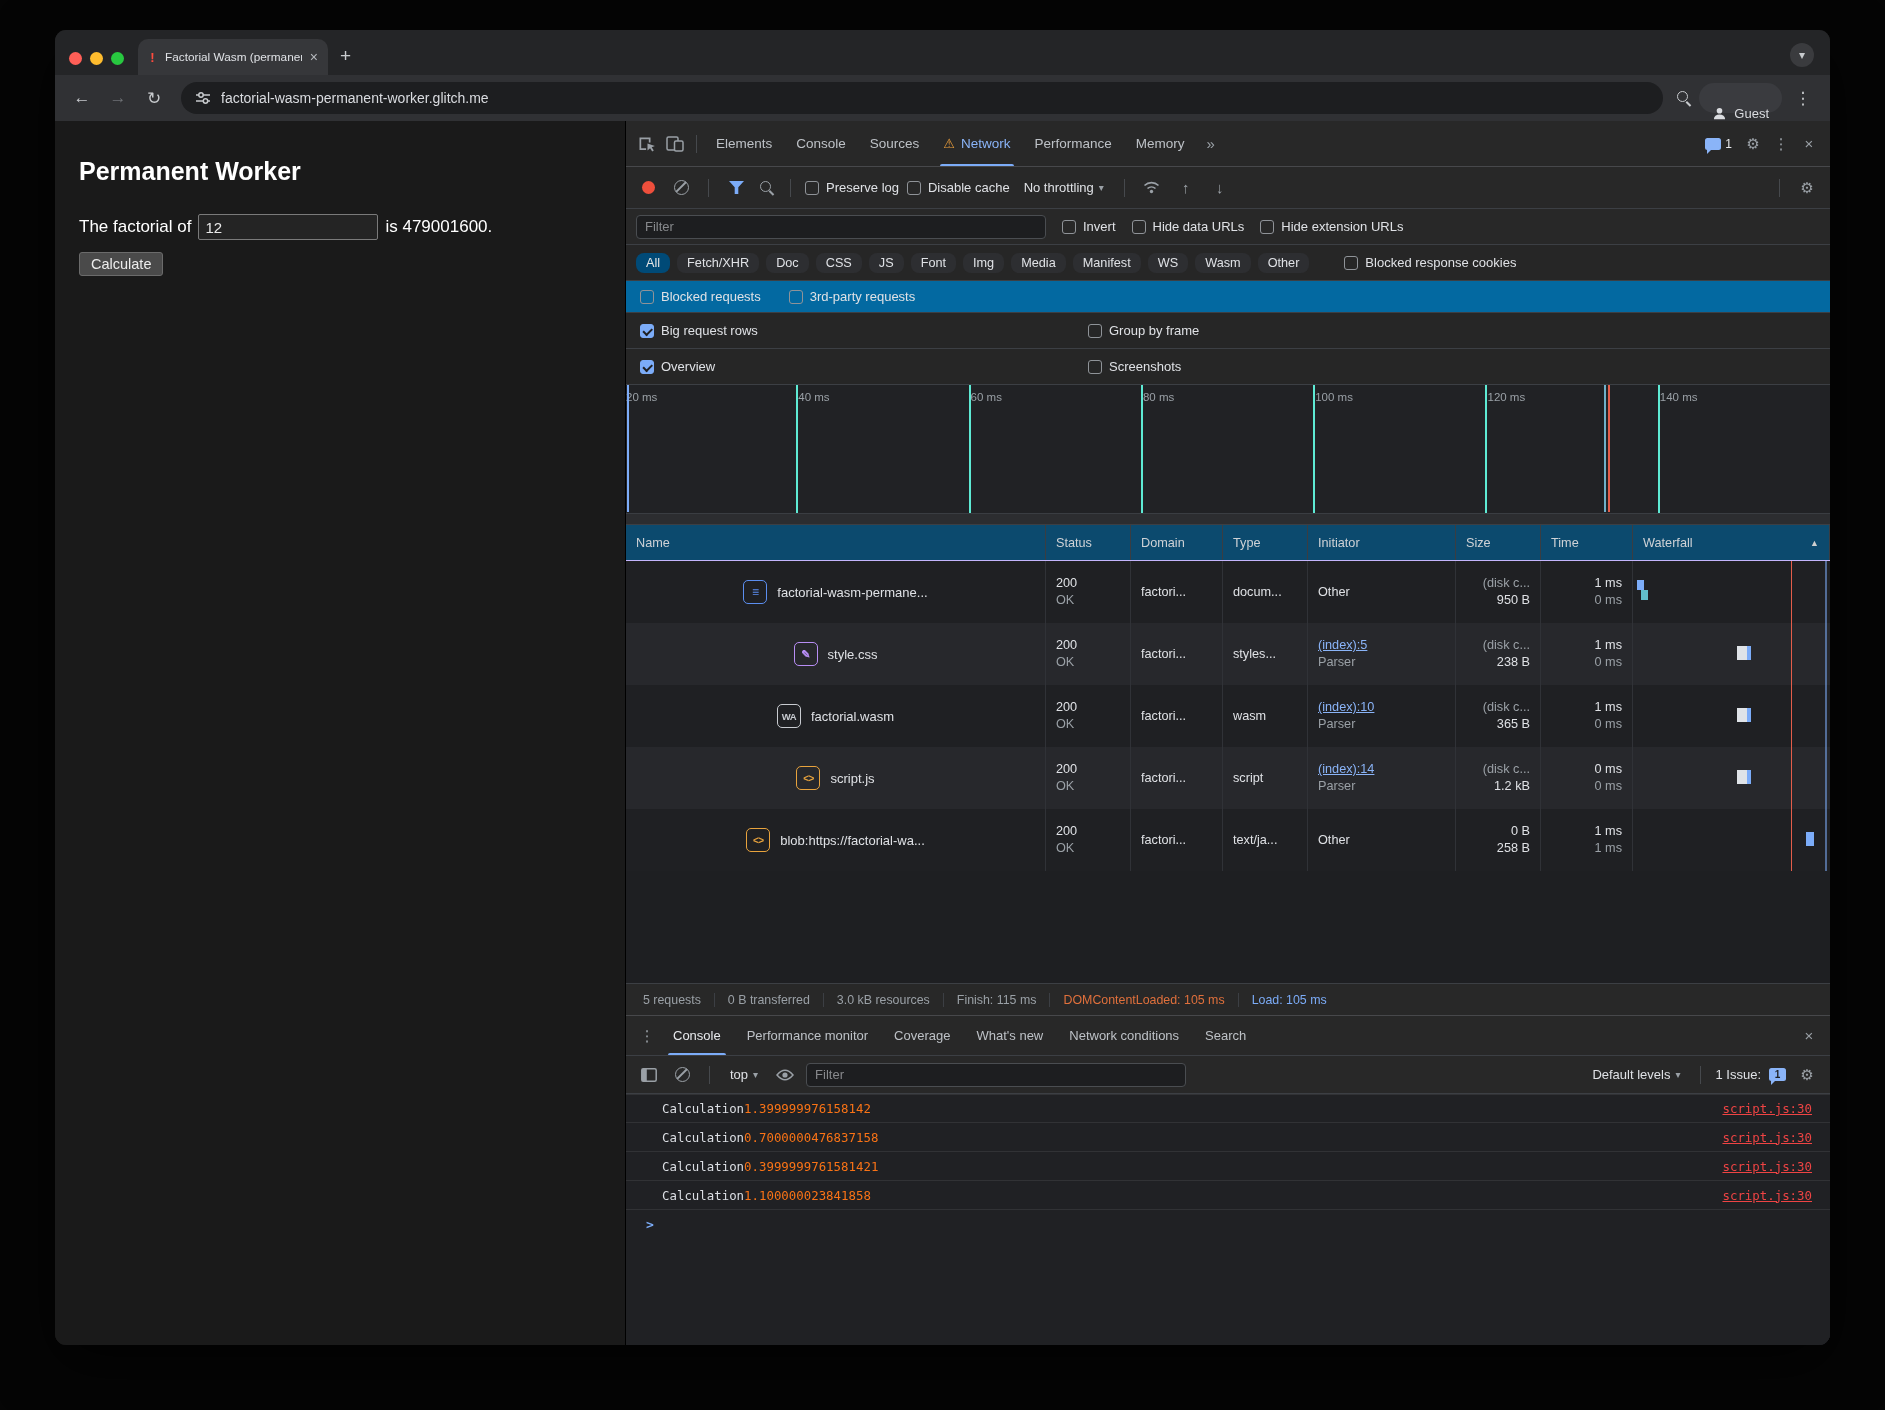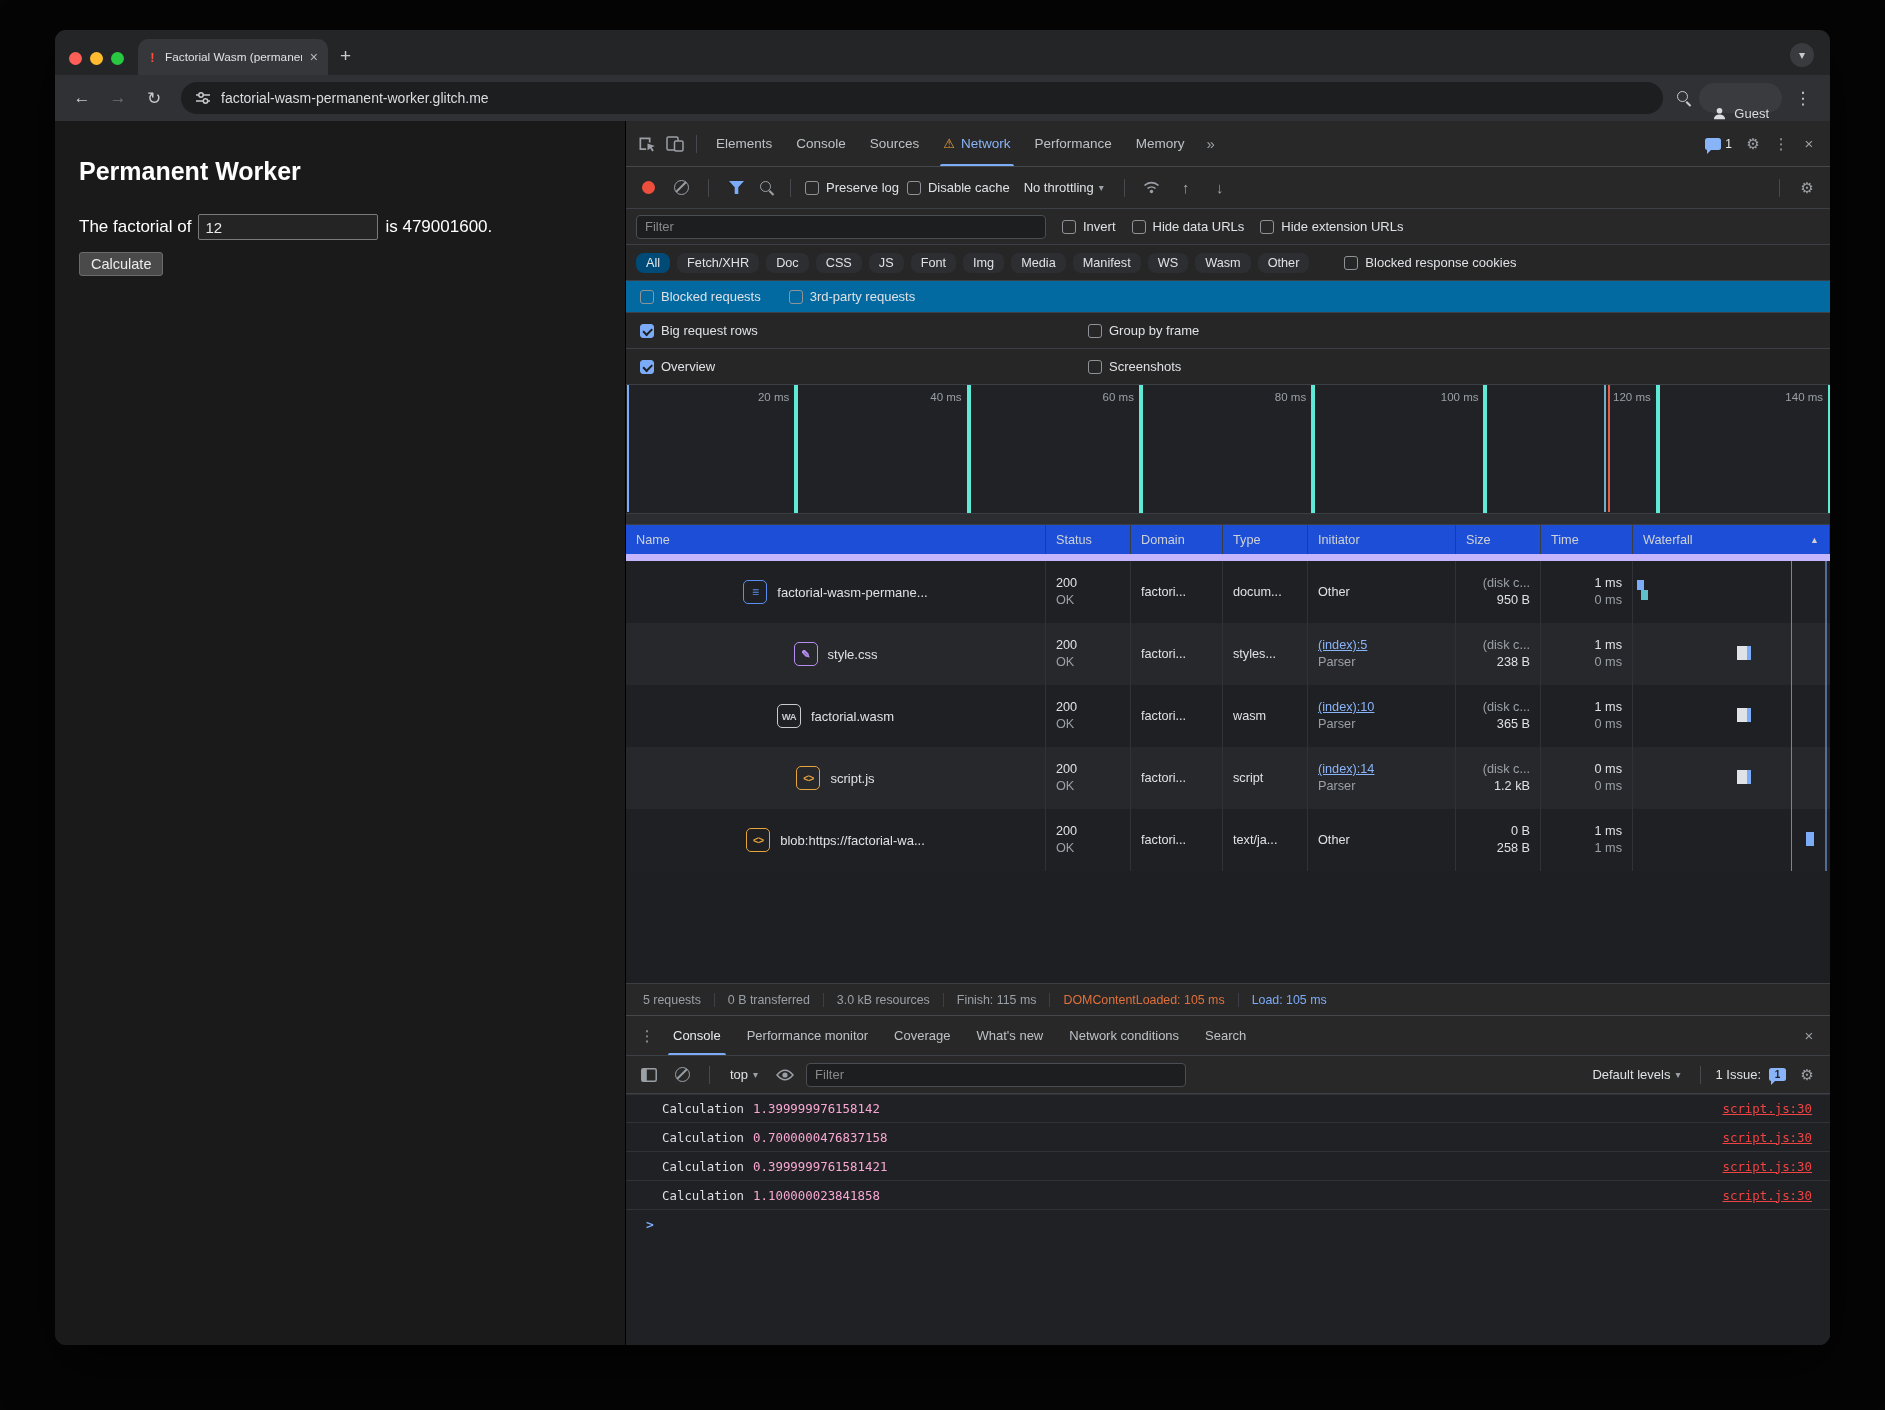--- a/index.html
+++ b/index.html
@@ -88,29 +88,29 @@
   .chip.sel{ background:#004a77; color:#e5e5e5; }
   .chips-row .cb-label{ margin-left:28px; }
 
   .blocked-row{ height:32px; background:#0369a1; border-bottom:1px solid #3c3f44; display:flex; align-items:center; padding:0 14px; gap:28px; flex:none;}
   .dual-row{ height:36px; background:#262626; border-bottom:1px solid #3c3f44; display:flex; align-items:center; padding:0 14px; flex:none;}
   .dual-row .col1{ width:448px; flex:none; }
 
   
   .timeline{ height:140px; background:#212225; border-bottom:1px solid #3c3f44; position:relative; overflow:hidden; flex:none;}
   .tl-cells{ display:flex; height:100%; }
-  .tl-cell{ width:172.3px; flex:none; border-right:4px solid #5eead4; color:#9aa0a6; font-size:11.5px; text-align:right; padding:6px 5px 0 0; }
+  .tl-cell{ width:172.3px; flex:none; border-right:2px solid #5eead4; color:#9aa0a6; font-size:11.5px; padding:6px 5px 0 0; }
   .tl-nav{ position:absolute; left:1px; top:0; bottom:12px; width:2px; background:#7cacf8; }
   .tl-ev-b{ position:absolute; left:978px; top:0; bottom:12px; width:1.5px; background:#6fb0c9; }
   .tl-ev-r{ position:absolute; left:982px; top:0; bottom:12px; width:1.5px; background:#e45d4a; }
   .tl-scroll{ position:absolute; left:0; right:0; bottom:0; height:11px; background:#2c2d30; border-top:1px solid #3a3d42; }
 
   
   .ngrid{ display:grid; grid-template-columns:420px 85px 92px 85px 148px 85px 92px auto; }
-  .nhead{ height:36px; background:#1d4ed8; border-bottom:7px solid #c4b5fd; flex:none; }
+  .nhead{ height:36px; background:#0c4a6e; border-bottom:1px solid #c4b5fd; flex:none; }
   .nhead > div{ display:flex; align-items:center; padding:0 10px; color:#cfd2d6; font-size:12.7px; border-right:1px solid #3a3d42; overflow:hidden; white-space:nowrap;}
   .nhead .sort{ margin-left:auto; font-size:9px; color:#cfcfcf; }
   .nrow{ height:62px; }
   .nrow:nth-child(odd){ background:#1f2023; }
   .nrow:nth-child(even){ background:#27282c; }
   .nrow > div{ border-right:1px solid #303237; padding:0 10px; display:flex; flex-direction:column; justify-content:center; overflow:hidden; font-size:12.7px; white-space:nowrap;}
   .c-name{ flex-direction:row !important; align-items:center; gap:10px; color:#dfe1e5; font-size:13px !important;}
   .ficon{ width:24px; height:24px; border-radius:5px; border:1.6px solid; display:flex; align-items:center; justify-content:center; font-size:9.5px; font-weight:bold; flex:none; letter-spacing:-.5px;}
   .ficon.doc{ border-color:#5b8ef0; color:#5b8ef0; font-size:12px;}
   .ficon.css{ border-color:#b88ef5; color:#b88ef5; font-size:11px;}
@@ -145,21 +145,21 @@
   .drawer-tab.selected::after{ content:""; position:absolute; left:8px; right:8px; bottom:0; height:2.5px; background:#7cacf8; border-radius:2px 2px 0 0;}
   .console-toolbar{ height:38px; background:#282828; border-bottom:1px solid #3c3f44; display:flex; align-items:center; padding:0 10px; gap:8px; flex:none;}
   .console-filter{ width:380px; flex:none; }
   .issue-bubble{ position:relative; width:17px; height:13px; background:#8ab4f8; border-radius:2.5px; display:flex; align-items:center; justify-content:center; flex:none;}
   .issue-bubble::after{ content:""; position:absolute; left:2px; bottom:-4px; border:3px solid transparent; border-top-color:#8ab4f8; border-left-color:#8ab4f8;}
   .issue-bubble span{ color:#1f2023; font-size:10px; font-weight:bold; }
   .console-msgs{ flex:1; overflow:hidden; background:#202124; font-family:"DejaVu Sans Mono",monospace; }
   .console-msg{ height:29px; display:flex; align-items:center; padding:0 18px 0 36px; border-bottom:1px solid rgba(255,255,255,.08); font-size:12.4px;}
   .console-msg:first-child{ border-top:1px solid rgba(255,255,255,.08); }
   .msg-label{ color:#dcdfe4; }
-  .msg-value{ color:#f9a8d4; margin-left:9px; }
+  .msg-value{ color:#f97316; }
   .msg-source{ color:#ef4444; text-decoration:underline; }
   .console-prompt{ height:28px; display:flex; align-items:center; padding-left:20px; font-family:"DejaVu Sans Mono",monospace;}
   .prompt-chev{ color:#7cacf8; font-weight:bold; font-size:13px; }
 </style>
 </head>
 <body>
 
 <div class="window">
 
   <div class="tabstrip">

